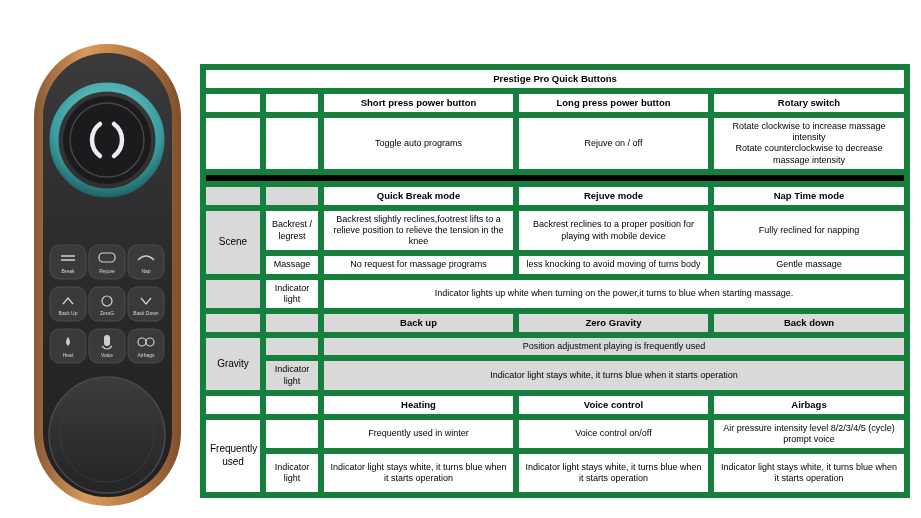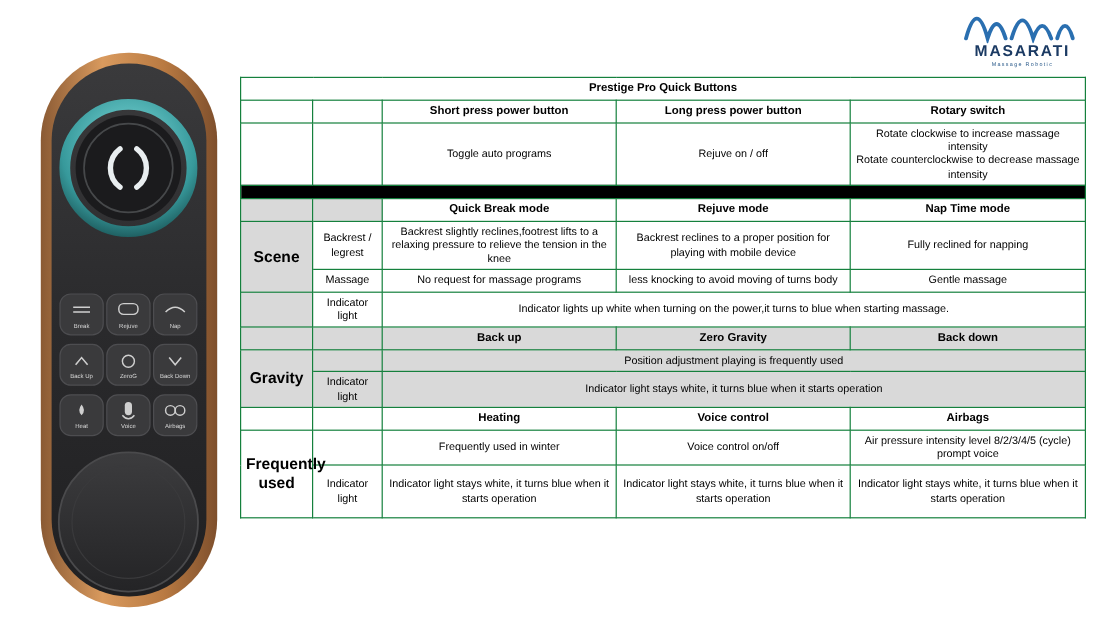--- a/index.html
+++ b/index.html
@@ -47,33 +47,33 @@
     width: 704px;
   }
   table.main {
     border-collapse: collapse;
     width: 704px;
     table-layout: fixed;
     font-size: 9px;
     color: #000;
   }
   table.main td {
-    border: 1px solid #15803d;
+    border: 6px solid #15803d;
     padding: 3px 4px;
     text-align: center;
     vertical-align: middle;
     line-height: 1.25;
   }
   .title-row td {
     font-weight: bold;
     font-size: 9.5px;
     padding: 5px 4px;
   }
   .hdr { font-weight: bold; font-size: 9.5px; padding: 6px 4px; }
-  .rowlabel { font-weight: bold; font-size: 13px; }
+  .rowlabel { font-weight: normal; font-size: 10px; }
   .sublabel { font-size: 9px; }
   .cellpad { padding: 7px 5px; }
   .band td {
     background: #000;
     height: 11px;
     padding: 0;
     border-left: 1px solid #000;
     border-right: 1px solid #000;
   }
   .shaded { background: #d9d9d9; }
@@ -82,29 +82,20 @@
   .col-b { width: 58px; }
   .col-c { width: 195px; }
   .col-d { width: 195px; }
   .col-e { width: 196px; }
 </style>
 </head>
 <body>
 
 <div id="page">
 
-  <div class="logo-wrap">
-    <svg class="logo-mark" viewBox="0 0 110 30">
-      <path d="M8 26 C14 4, 20 4, 26 26 C31 10, 36 10, 41 26" fill="none" stroke="#2a6fb0" stroke-width="3.2" stroke-linecap="round"></path>
-      <path d="M46 26 C52 6, 58 6, 64 26 C69 12, 74 12, 79 26" fill="none" stroke="#2a6fb0" stroke-width="3.2" stroke-linecap="round"></path>
-      <path d="M84 26 C88 12, 93 12, 97 26" fill="none" stroke="#2a6fb0" stroke-width="3.2" stroke-linecap="round"></path>
-    </svg>
-    <div class="logo-text">MASARATI</div>
-    <div class="logo-sub">Massage Robotic</div>
-  </div>
 
   <svg class="remote" viewBox="0 0 155 470">
     <defs>
       <linearGradient id="shell" x1="0" y1="0" x2="1" y2="0">
         <stop offset="0" stop-color="#8a5a34"></stop>
         <stop offset="0.35" stop-color="#d99a5e"></stop>
         <stop offset="0.7" stop-color="#b97a42"></stop>
         <stop offset="1" stop-color="#7e4f2c"></stop>
       </linearGradient>
       <linearGradient id="face" x1="0" y1="0" x2="0" y2="1">
@@ -211,21 +202,21 @@
           <td class="shaded"></td>
           <td class="shaded"></td>
           <td class="hdr">Quick Break mode</td>
           <td class="hdr">Rejuve mode</td>
           <td class="hdr">Nap Time mode</td>
         </tr>
 
         <tr>
           <td class="rowlabel shaded" rowspan="2">Scene</td>
           <td class="sublabel">Backrest / legrest</td>
-          <td class="leftcell cellpad">Backrest slightly reclines,footrest lifts to a relaxing pressure to  relieve the tension in the knee</td>
+          <td class="leftcell cellpad">Backrest slightly reclines,footrest lifts to a relieve position to  relieve the tension in the knee</td>
           <td class="leftcell cellpad">Backrest reclines to a proper position for playing with mobile device</td>
           <td class="cellpad">Fully reclined for napping</td>
         </tr>
 
         <tr>
           <td class="sublabel">Massage</td>
           <td class="cellpad">No request for massage programs</td>
           <td class="cellpad">less knocking to avoid moving of turns body</td>
           <td class="cellpad">Gentle massage</td>
         </tr>

